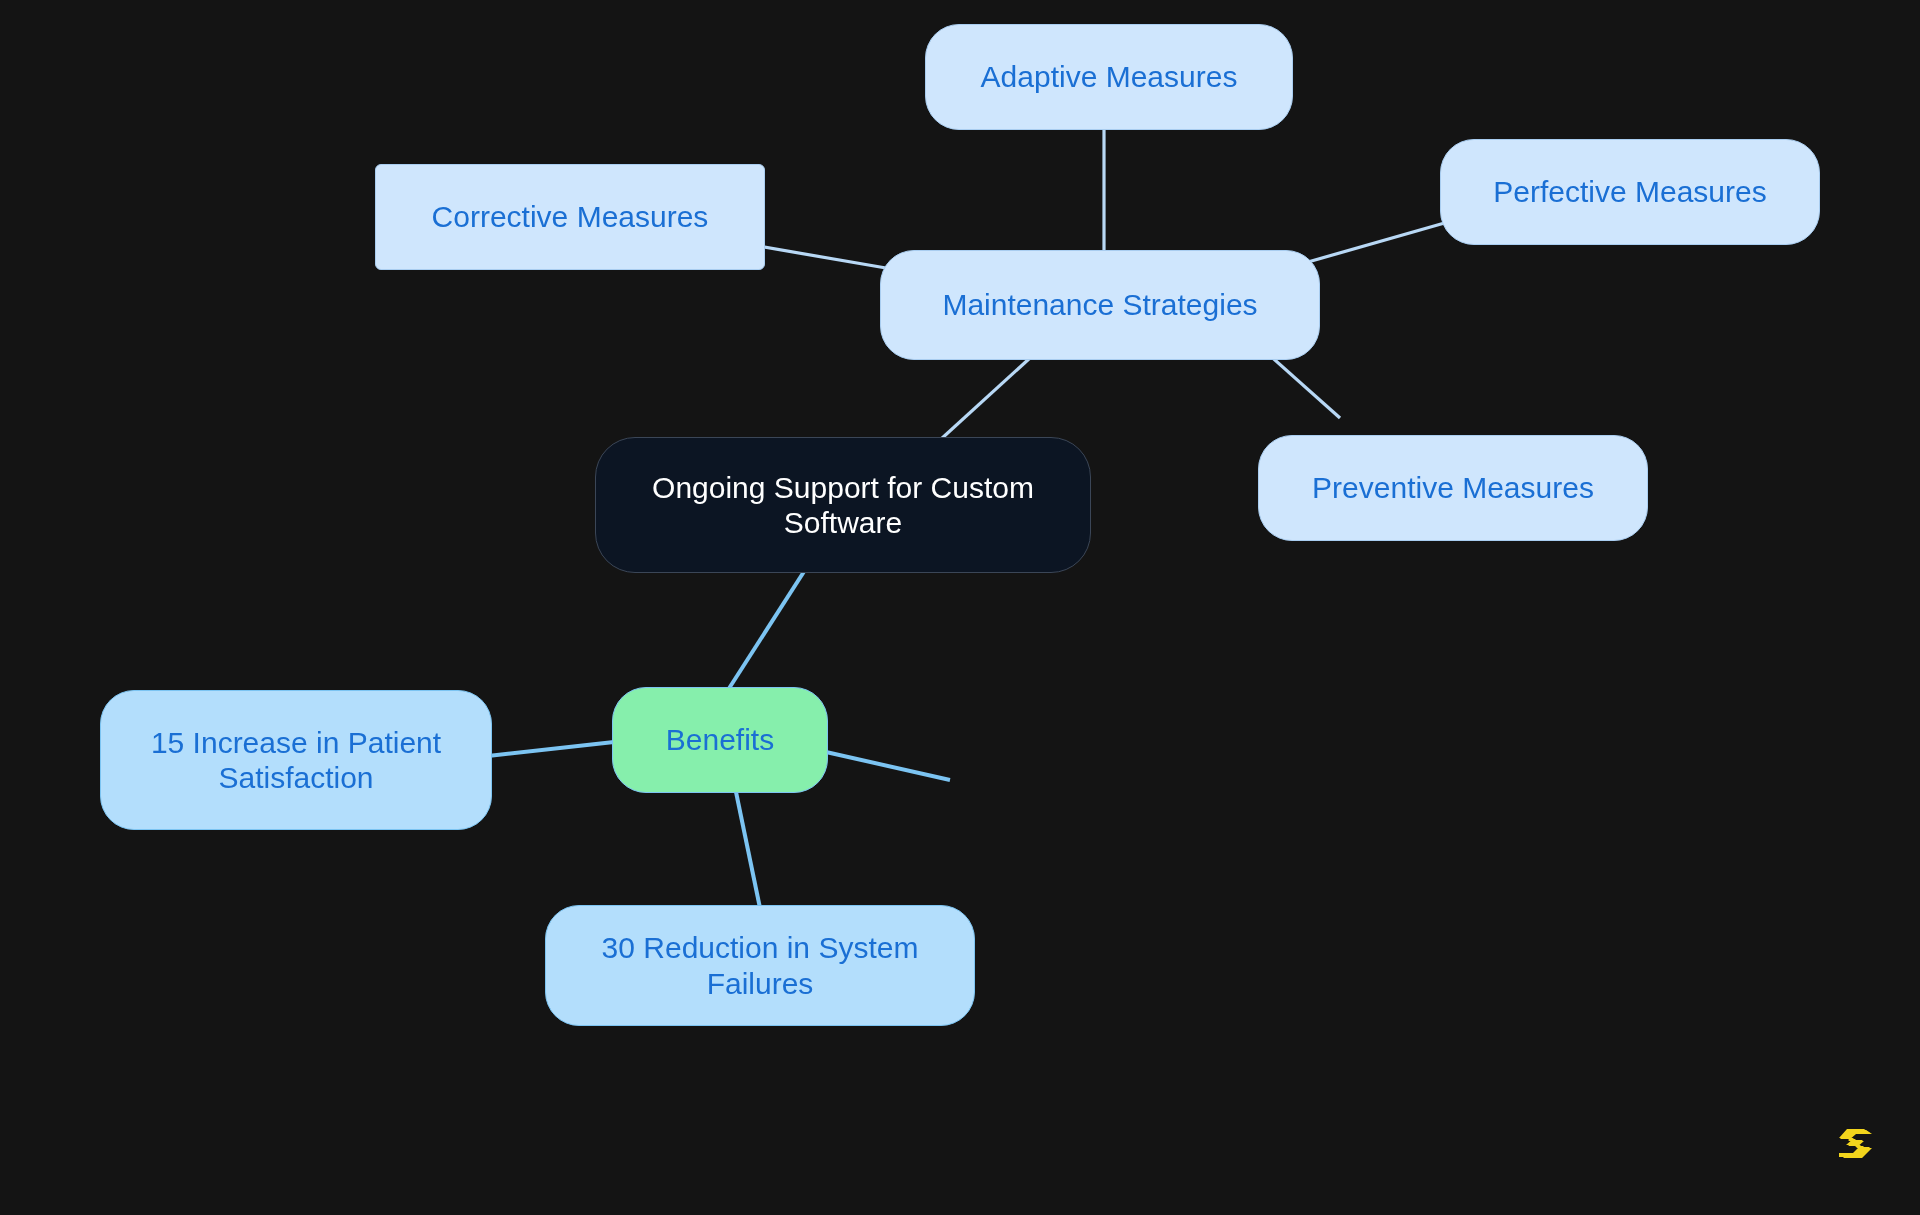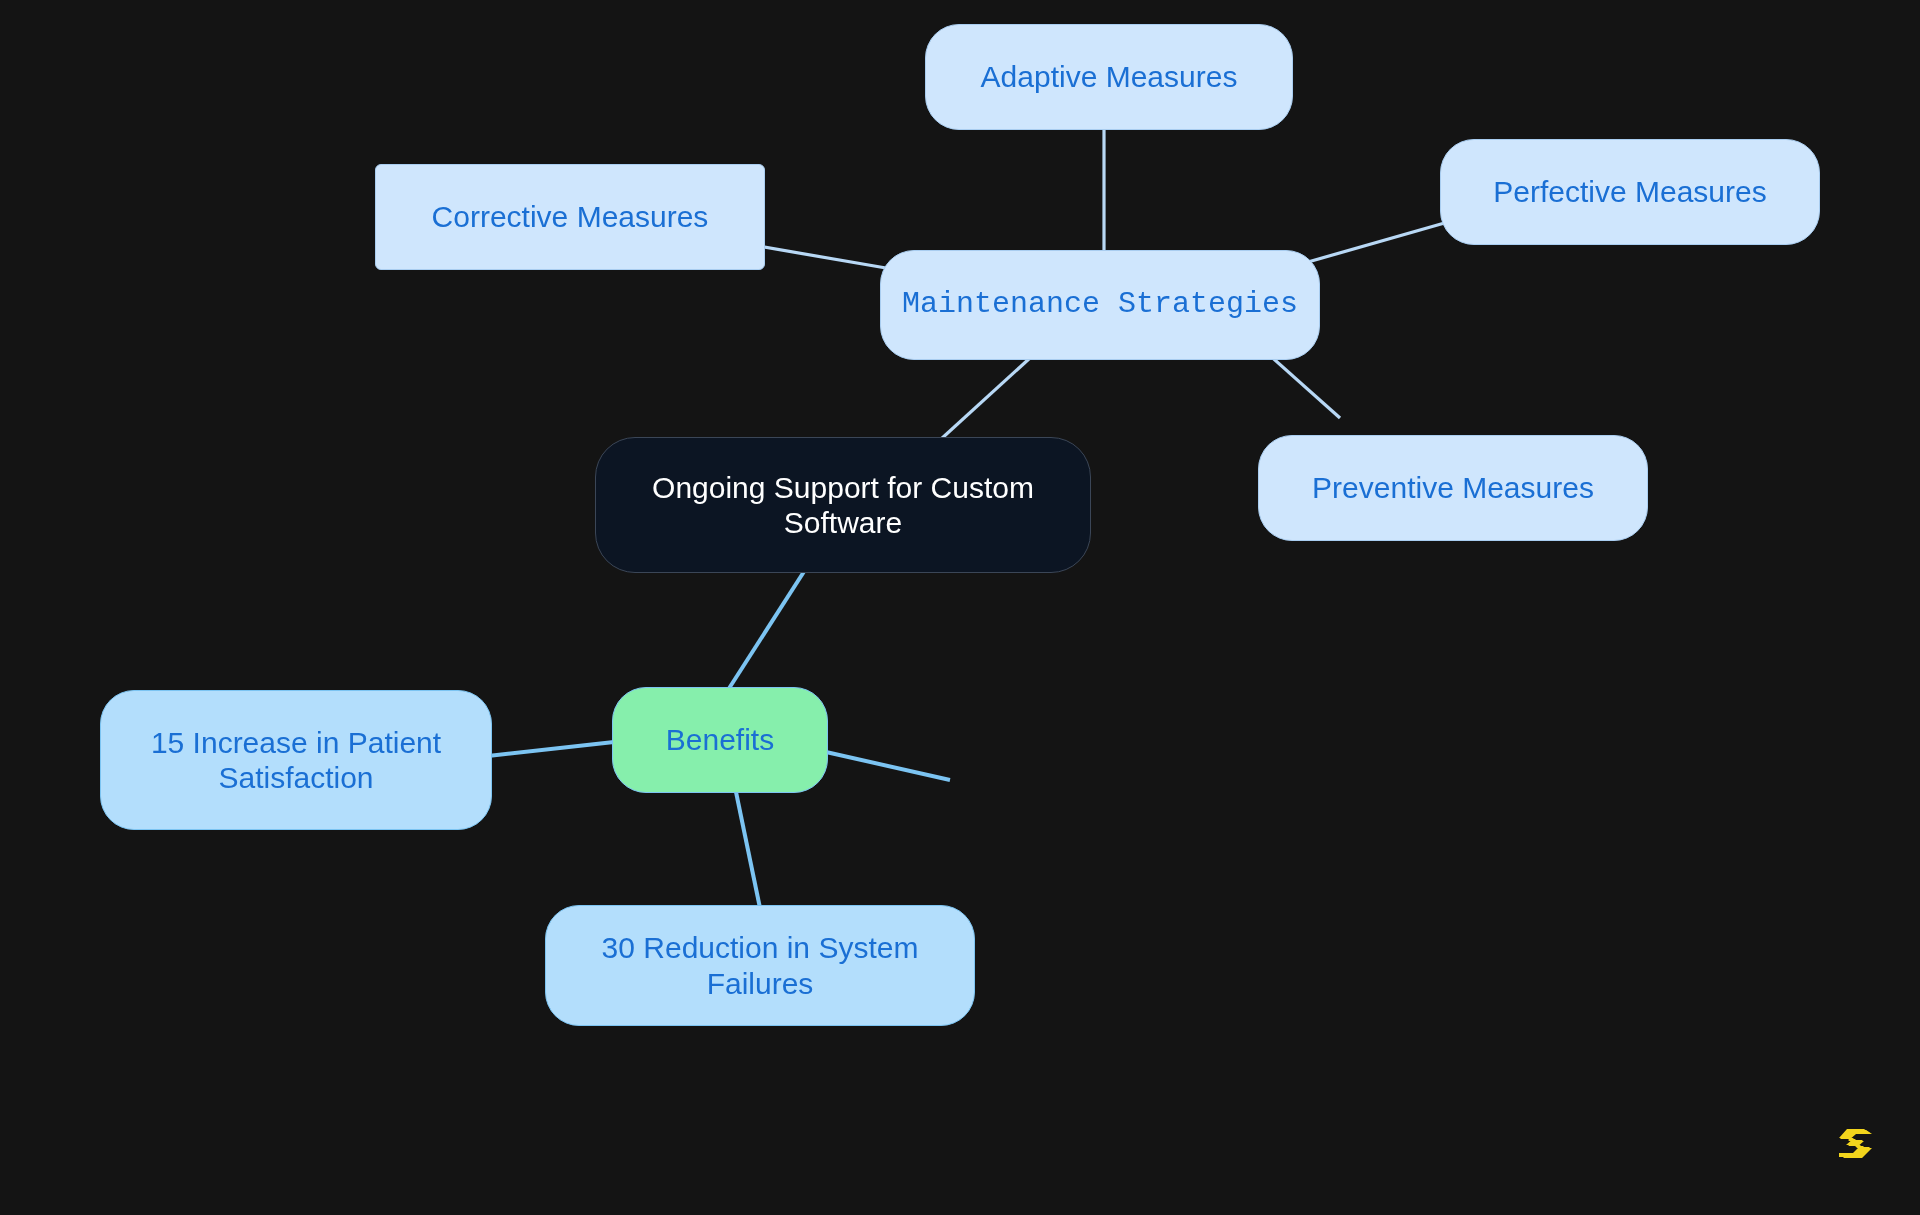--- a/index.html
+++ b/index.html
@@ -41,21 +41,20 @@
     font-size: 30px;
     border-radius: 40px;
     padding: 0 26px;
   }
   .node.branch {
     background: #cfe6fd;
     border: 1.6px solid #a9cdf0;
     color: #1a6fd4;
     font-size: 30px;
     padding: 0 18px;
-    font-family: Liberation Mono, monospace;
   }
   .node.leaf-a {
     background: #cfe6fd;
     border: 1.6px solid #a9cdf0;
     color: #1a6fd4;
     font-size: 30px;
     padding: 0 26px;
   }
   .node.branch-b {
     background: #86efac;

